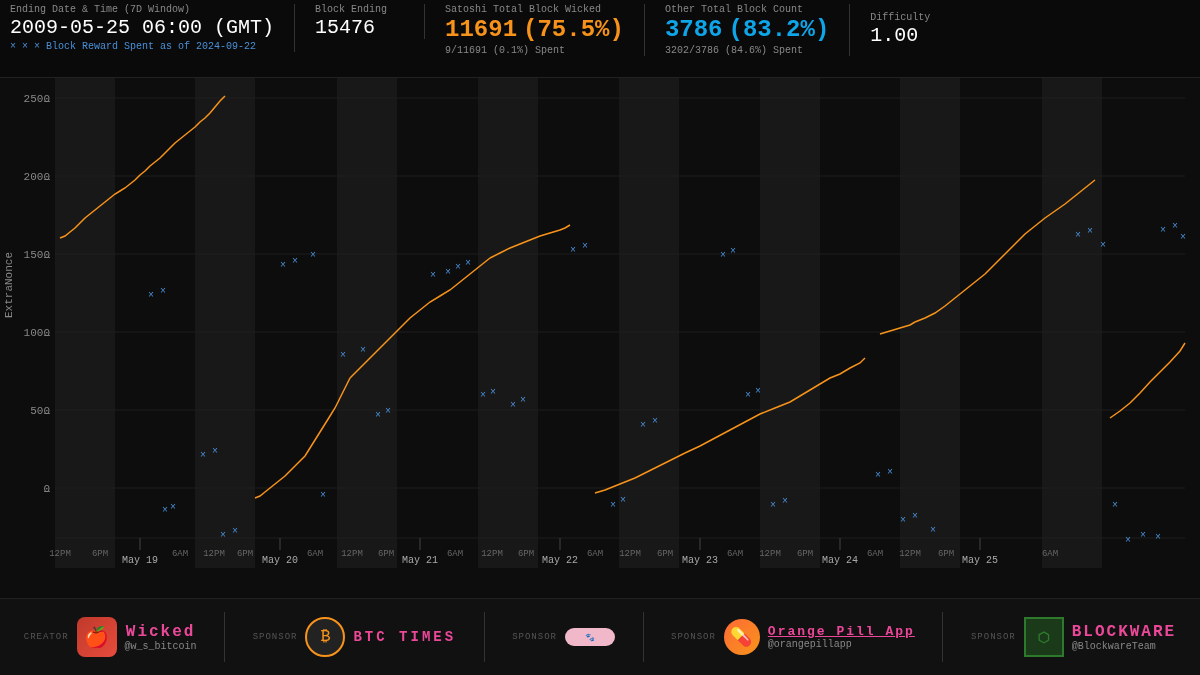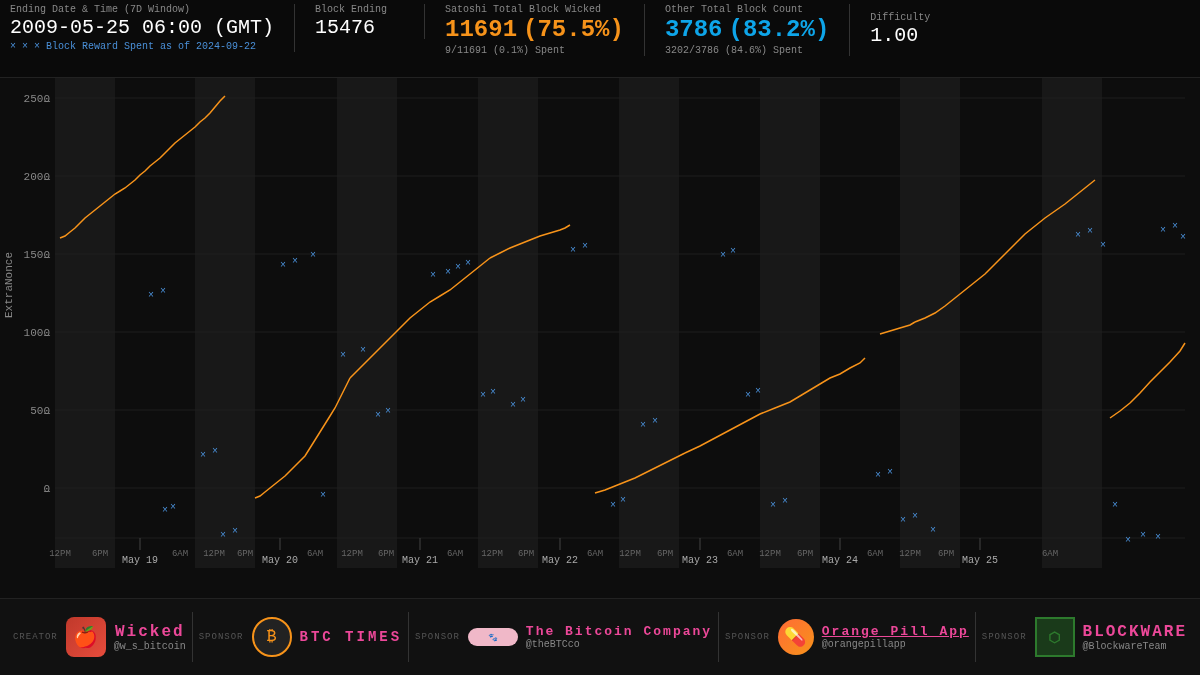--- a/index.html
+++ b/index.html
@@ -396,24 +396,20 @@
 
   <div class="footer-section">
     <div>
       <div class="footer-label">SPONSOR</div>
     </div>
     <div style="display:flex; flex-direction:column; align-items:center;">
       <div style="width:50px; height:18px; background:#f0b8c8; border-radius:12px; display:flex; align-items:center; justify-content:center;">
         <span style="font-size:8px; color:#8b1a2a;">🐾</span>
       </div>
     </div>
-    <div>
-      <div class="footer-name" style="font-size:13px;">The Bitcoin Company</div>
-      <div class="footer-handle">@theBTCco</div>
-    </div>
   </div>
 
   <div class="divider-v"></div>
 
   <div class="footer-section">
     <div>
       <div class="footer-label">SPONSOR</div>
     </div>
     <div class="pill-icon">💊</div>
     <div>

